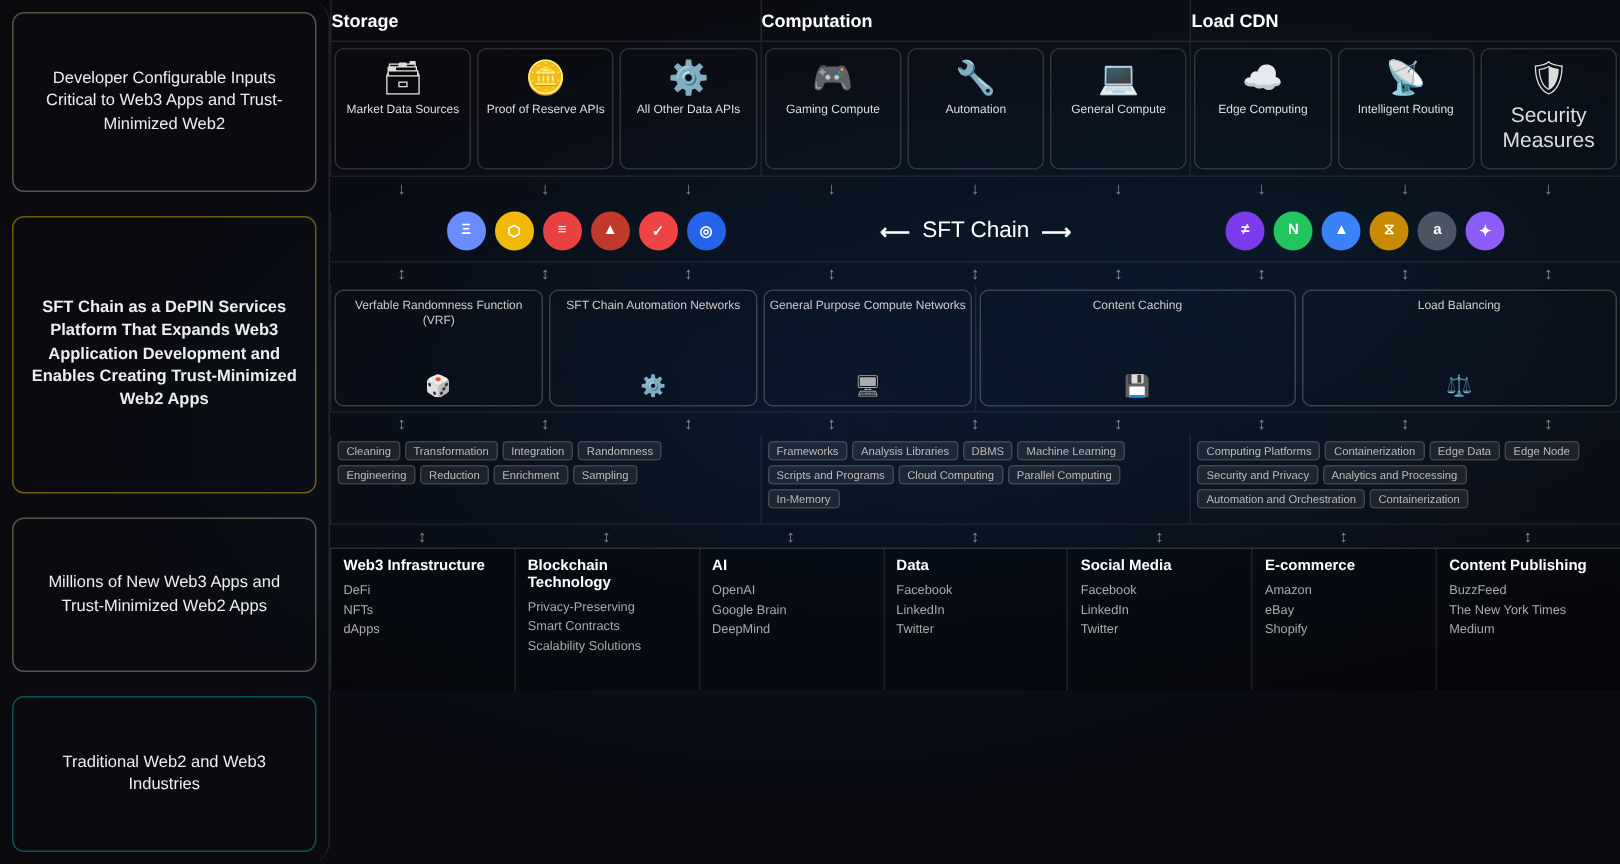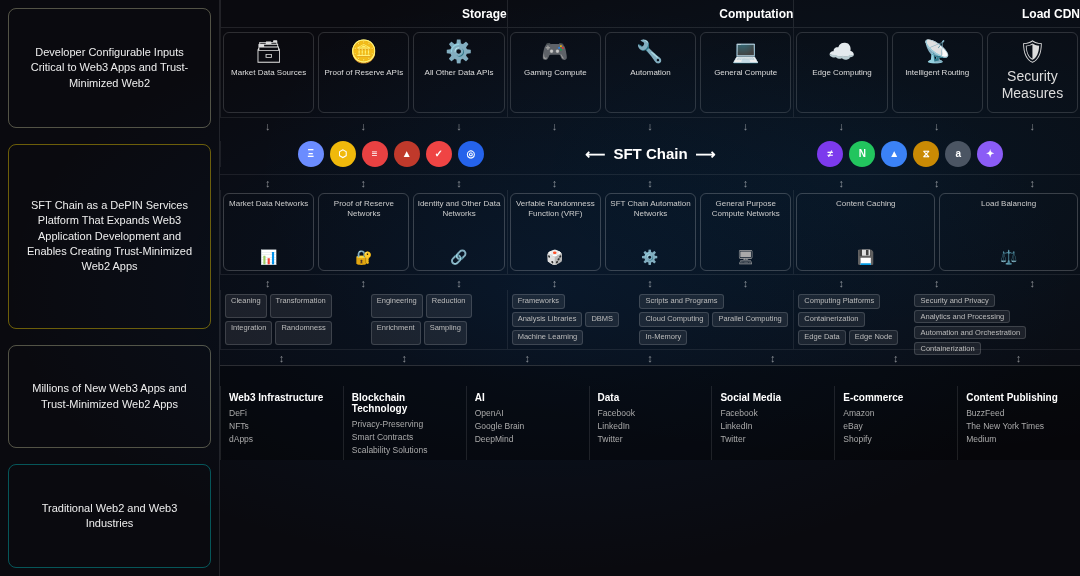--- a/index.html
+++ b/index.html
@@ -33,39 +33,40 @@
       z-index: 1;
     }
 
     
     .left-panel {
       width: 220px;
       display: flex;
       flex-direction: column;
       border-right: 1px solid rgba(255,255,255,0.1);
       flex-shrink: 0;
+      border-radius: 15px;
     }
 
     .left-card {
       border: 1px solid rgba(255,255,200,0.3);
       border-radius: 8px;
       margin: 8px;
       padding: 10px;
       text-align: center;
       font-size: 11px;
       line-height: 1.4;
       color: #eee;
       flex: 1;
       display: flex;
       align-items: center;
       justify-content: center;
     }
 
     .left-card.top { flex: 1.2; }
-    .left-card.middle { flex: 2; border-color: rgba(255,220,0,0.4); }
+    .left-card.middle { flex: 2; border-color: rgba(255,220,0,0.4); font-weight: bold; }
     .left-card.bottom { flex: 1; border-color: rgba(0,200,200,0.4); }
 
     
     .right-area {
       flex: 1;
       display: flex;
       flex-direction: column;
       overflow: hidden;
     }
 
@@ -74,21 +75,21 @@
       display: flex;
       height: 28px;
       border-bottom: 1px solid rgba(255,255,255,0.1);
       flex-shrink: 0;
     }
 
     .col-header {
       flex: 1;
       display: flex;
       align-items: center;
-      justify-content: flex-end;
+      justify-content: flex-start;
       font-size: 12px;
       font-weight: bold;
       color: #fff;
       border-left: 1px solid rgba(255,255,255,0.1);
     }
 
     
     .row-subcols {
       display: flex;
       height: 90px;
@@ -218,21 +219,21 @@
     .tags-row {
       display: flex;
       height: 60px;
       flex-shrink: 0;
       border-bottom: 1px solid rgba(255,255,255,0.08);
     }
 
     .tags-group {
       flex: 1;
       display: flex;
-      flex-direction: row;
+      flex-direction: column;
       border-left: 1px solid rgba(255,255,255,0.08);
       padding: 4px;
       gap: 3px;
     }
 
     .tags-line {
       display: flex;
       gap: 3px;
       flex-wrap: wrap;
     }
@@ -255,21 +256,20 @@
       border-top: 1px solid rgba(255,255,255,0.15);
       background: rgba(0,0,0,0.3);
     }
 
     .industry-col {
       flex: 1;
       border-left: 1px solid rgba(255,255,255,0.1);
       padding: 6px 8px;
       display: flex;
       flex-direction: column;
-      margin-top: 20px;
     }
 
     .industry-title {
       font-size: 10px;
       font-weight: bold;
       color: #fff;
       margin-bottom: 4px;
     }
 
     .industry-item {
@@ -401,21 +401,21 @@
         <div class="logo-circle" style="background:#6b8cff">Ξ</div>
         <div class="logo-circle" style="background:#f0b90b">⬡</div>
         <div class="logo-circle" style="background:#e84142">≡</div>
         <div class="logo-circle" style="background:#c0392b">▲</div>
         <div class="logo-circle" style="background:#ef4444">✓</div>
         <div class="logo-circle" style="background:#2563eb">◎</div>
       </div>
 
       <div class="blockchain-center">
         <span class="sft-arrow">⟵</span>
-        <span style="font-size:15px;font-weight:bold;color:#fff">SFT Chain</span>
+        <span style="font-size:15px;font-weight:normal;color:#fff">SFT Chain</span>
         <span class="sft-arrow">⟶</span>
       </div>
 
       <div class="blockchain-right">
         <div class="logo-circle" style="background:#7c3aed">≠</div>
         <div class="logo-circle" style="background:#22c55e">N</div>
         <div class="logo-circle" style="background:#3b82f6">▲</div>
         <div class="logo-circle" style="background:#ca8a04">⧖</div>
         <div class="logo-circle" style="background:#4b5563">a</div>
         <div class="logo-circle" style="background:#8b5cf6">✦</div>
@@ -429,34 +429,20 @@
       <div class="arrow-cell">↕</div>
       <div class="arrow-cell">↕</div>
       <div class="arrow-cell">↕</div>
       <div class="arrow-cell">↕</div>
       <div class="arrow-cell">↕</div>
       <div class="arrow-cell">↕</div>
     </div>
 
     <div class="network-row">
 
-      <div class="network-group">
-        <div class="network-box">
-          <span class="network-box-title">Market Data Networks</span>
-          <span class="network-icon">📊</span>
-        </div>
-        <div class="network-box">
-          <span class="network-box-title">Proof of Reserve Networks</span>
-          <span class="network-icon">🔐</span>
-        </div>
-        <div class="network-box">
-          <span class="network-box-title">Identity and Other Data Networks</span>
-          <span class="network-icon">🔗</span>
-        </div>
-      </div>
 
       <div class="network-group">
         <div class="network-box">
           <span class="network-box-title">Verfable Randomness Function (VRF)</span>
           <span class="network-icon">🎲</span>
         </div>
         <div class="network-box">
           <span class="network-box-title">SFT Chain Automation Networks</span>
           <span class="network-icon">⚙️</span>
         </div>

